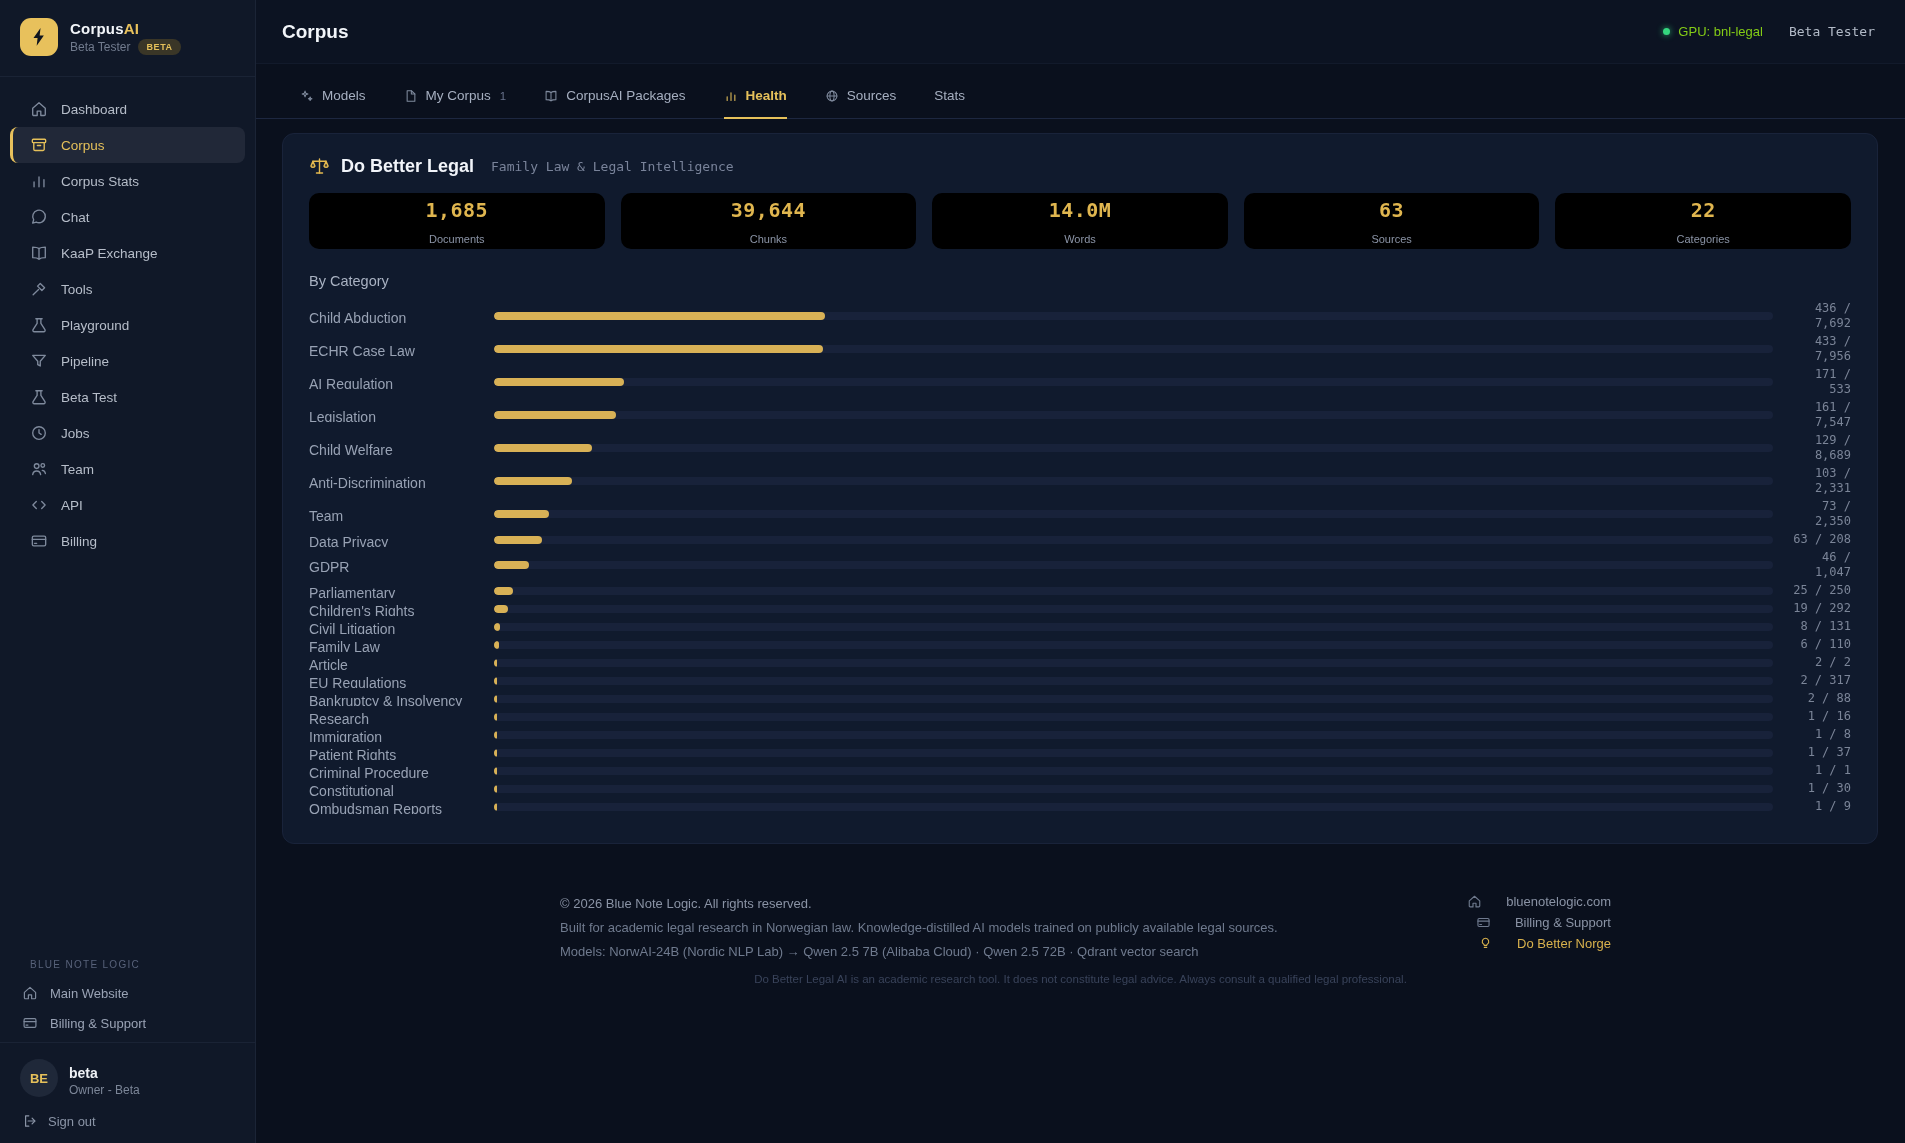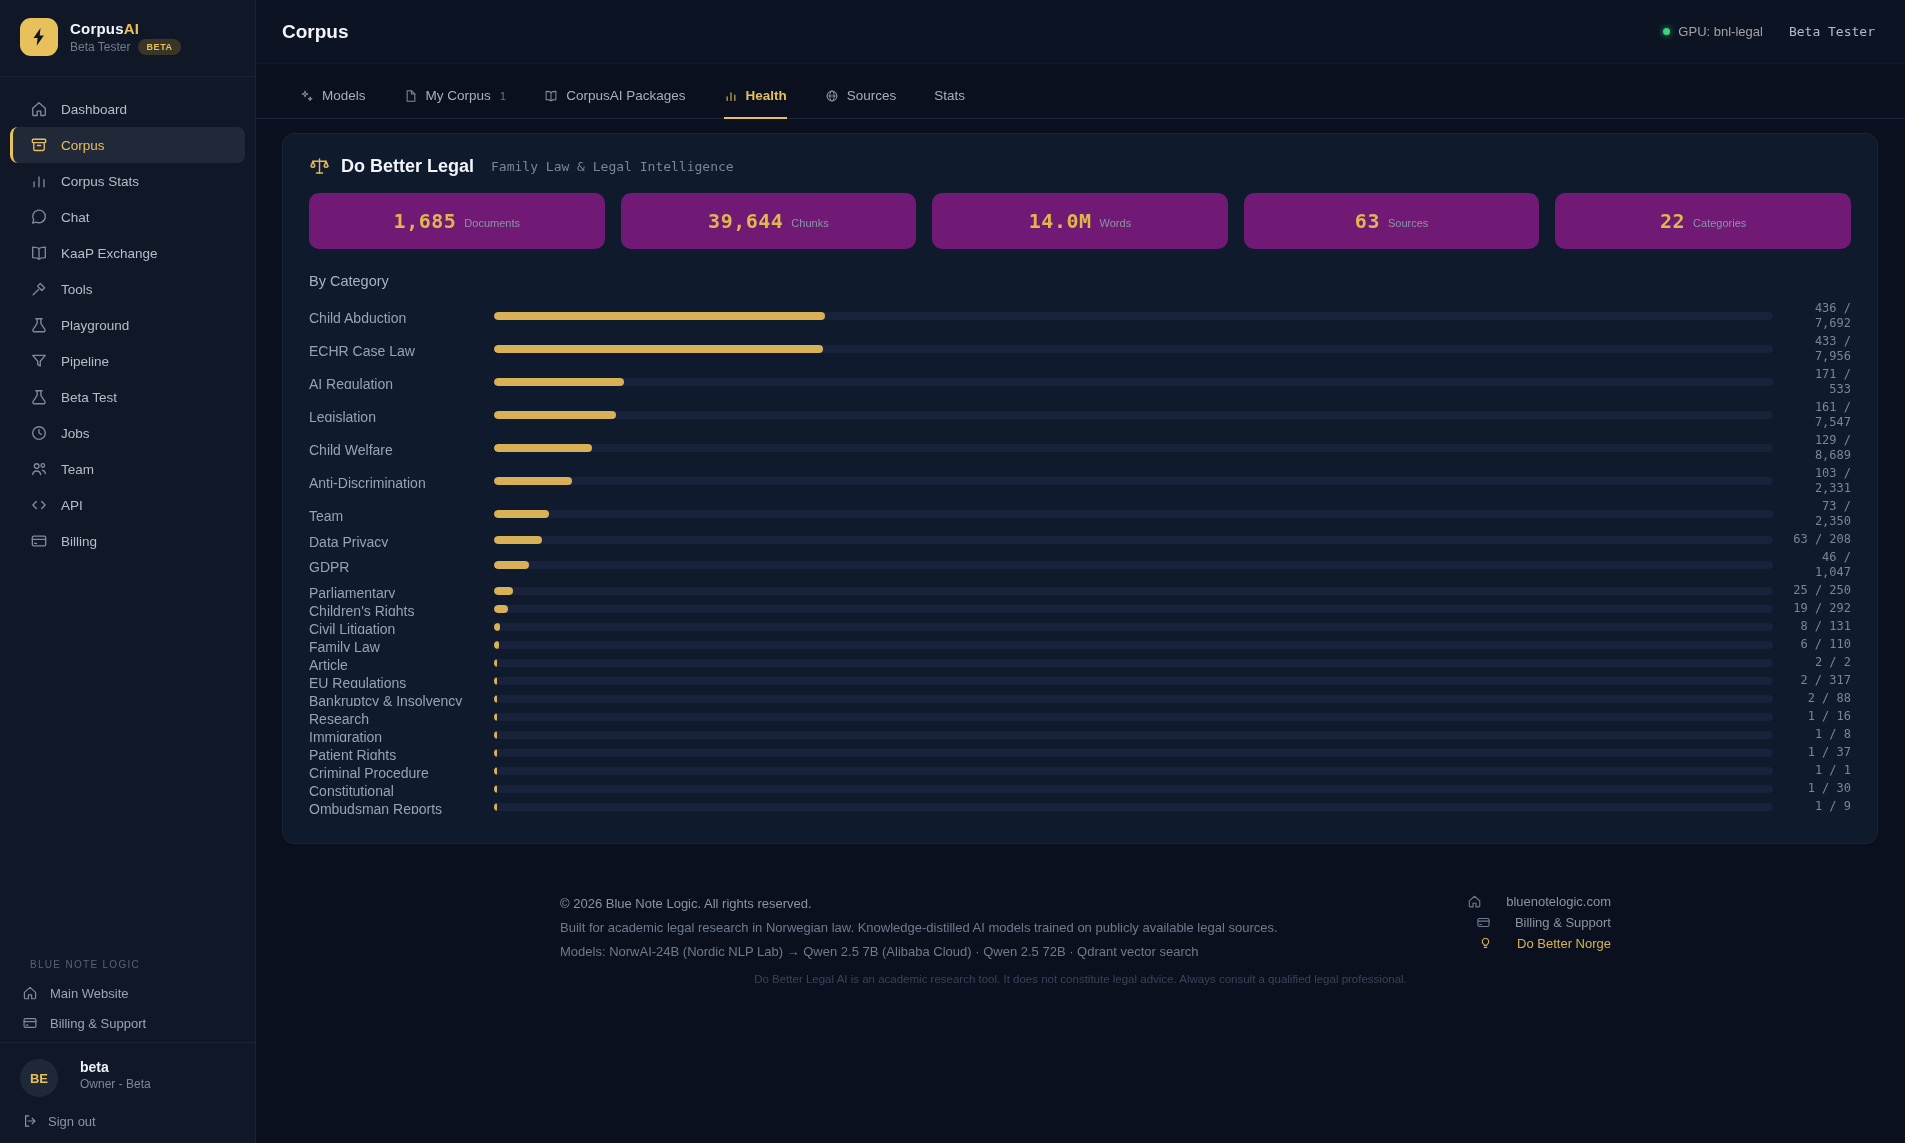--- a/index.html
+++ b/index.html
@@ -21,51 +21,51 @@
   .nav-item .icon{color:#7e899c;}
   .nav-item.active{margin:0 10px;padding-left:17px;border-left:3px solid #e8c15c;border-radius:8px;background:#212838;color:#e5c05a;}
   .nav-item.active .icon{color:#e5c05a;}
   .icon{display:inline-flex;line-height:0;}
   .icon svg{width:18px;height:18px;}
   .sidebar-bottom{margin-top:auto;padding-bottom:12px;}
   .section-label{font-size:10px;letter-spacing:1.3px;color:#58627a;padding:0 0 8px 30px;}
   .org-link{display:flex;align-items:center;gap:12px;height:30px;padding-left:22px;font-size:13px;color:#9aa3b5;cursor:pointer;}
   .org-link .icon{color:#7e899c;}
   .org-link .icon svg{width:16px;height:16px;}
-  .user-row{display:flex;align-items:flex-start;gap:22px;padding:12px 20px 6px;cursor:pointer;}
+  .user-row{display:flex;align-items:flex-end;gap:11px;padding:12px 20px 6px;cursor:pointer;}
   .avatar{width:38px;height:38px;border-radius:50%;background:#1f2839;color:#e5c05a;font-size:13px;font-weight:700;display:flex;align-items:center;justify-content:center;flex:none;}
   .user-name{font-size:14px;font-weight:700;color:#eef1f6;}
   .user-role{font-size:12px;color:#7c8698;margin-top:2px;}
   .signout{display:flex;align-items:center;gap:10px;padding:10px 0 2px 22px;font-size:13px;color:#8a94a6;cursor:pointer;}
   .signout .icon svg{width:16px;height:16px;}
 
   
   .main{position:absolute;left:256px;top:0;right:0;bottom:0;background:#0a101d;}
   .topbar{height:64px;display:flex;align-items:center;justify-content:space-between;padding:0 30px 0 26px;background:#0c1322;border-bottom:1px solid #121a2b;box-sizing:border-box;}
   .page-title{margin:0;font-size:19px;font-weight:700;color:#f2f5f9;}
   .topbar-right{display:flex;align-items:center;gap:26px;}
-  .gpu{display:flex;align-items:center;gap:8px;font-size:13px;color:#a3a3a3;}
+  .gpu{display:flex;align-items:center;gap:8px;font-size:13px;color:#84cc16;}
   .gpu-dot{width:7px;height:7px;border-radius:50%;background:#35d77f;box-shadow:0 0 6px rgba(53,215,127,.8);}
   .whoami{font-size:13px;color:#b3bbc8;}
 
   .tabs-row{display:flex;gap:38px;padding:24px 0 0 44px;border-bottom:1px solid #1d2740;}
   .tab{display:flex;align-items:center;gap:8px;padding-bottom:14px;margin-bottom:-1px;font-size:13.5px;color:#a6afc0;border-bottom:2px solid transparent;cursor:pointer;}
   .tab .icon{color:#7f8a9d;}
   .tab .icon svg{width:14px;height:14px;}
   .tab.active{color:#e6c15b;border-bottom-color:#e6c15b;font-weight:600;}
   .tab.active .icon{color:#e6c15b;}
   .tab-badge{font-size:11.5px;color:#67718a;margin-left:1px;}
 
   .panel{margin:14px 27px 0 26px;background:#101a2d;border:1px solid #19233a;border-radius:12px;padding:22px 26px 26px;box-sizing:border-box;}
   .corpus-header{display:flex;align-items:center;gap:11px;}
   .corpus-header .icon svg{width:21px;height:21px;}
   .corpus-title{margin:0;font-size:18px;font-weight:700;color:#f1f4f9;}
   .corpus-sub{font-size:13px;color:#79839a;margin-left:6px;}
   .stats-row{display:flex;gap:16px;margin-top:16px;}
-  .stat-card{flex:1;background:#701a75;border-radius:10px;height:56px;display:flex;flex-direction:row;align-items:center;justify-content:center;gap:8px;}
+  .stat-card{flex:1;background:#000000;border-radius:10px;height:56px;display:flex;flex-direction:column;align-items:center;justify-content:center;gap:8px;}
   .stat-value{font-size:20px;font-weight:700;color:#e0b64f;letter-spacing:.5px;}
   .stat-label{font-size:11px;color:#8b94a6;margin-top:3px;}
   .by-cat-title{margin:24px 0 12px;font-size:14.5px;color:#a9b2c2;}
   .cat-row{display:flex;align-items:center;margin-bottom:3px;}
   .cat-label{width:185px;flex:none;height:14px;line-height:18px;overflow:hidden;font-size:14px;color:#98a2b4;}
   .cat-track{flex:1;height:8px;border-radius:4px;background:#18223a;position:relative;overflow:hidden;}
   .cat-fill{position:absolute;left:0;top:0;bottom:0;border-radius:4px;background:#d8b156;min-width:2.5px;}
   .cat-value{width:62px;flex:none;margin-left:16px;font-size:12px;line-height:15px;color:#7b8598;text-align:right;}
 
   .footer{position:relative;margin-top:52px;font-size:13px;}

